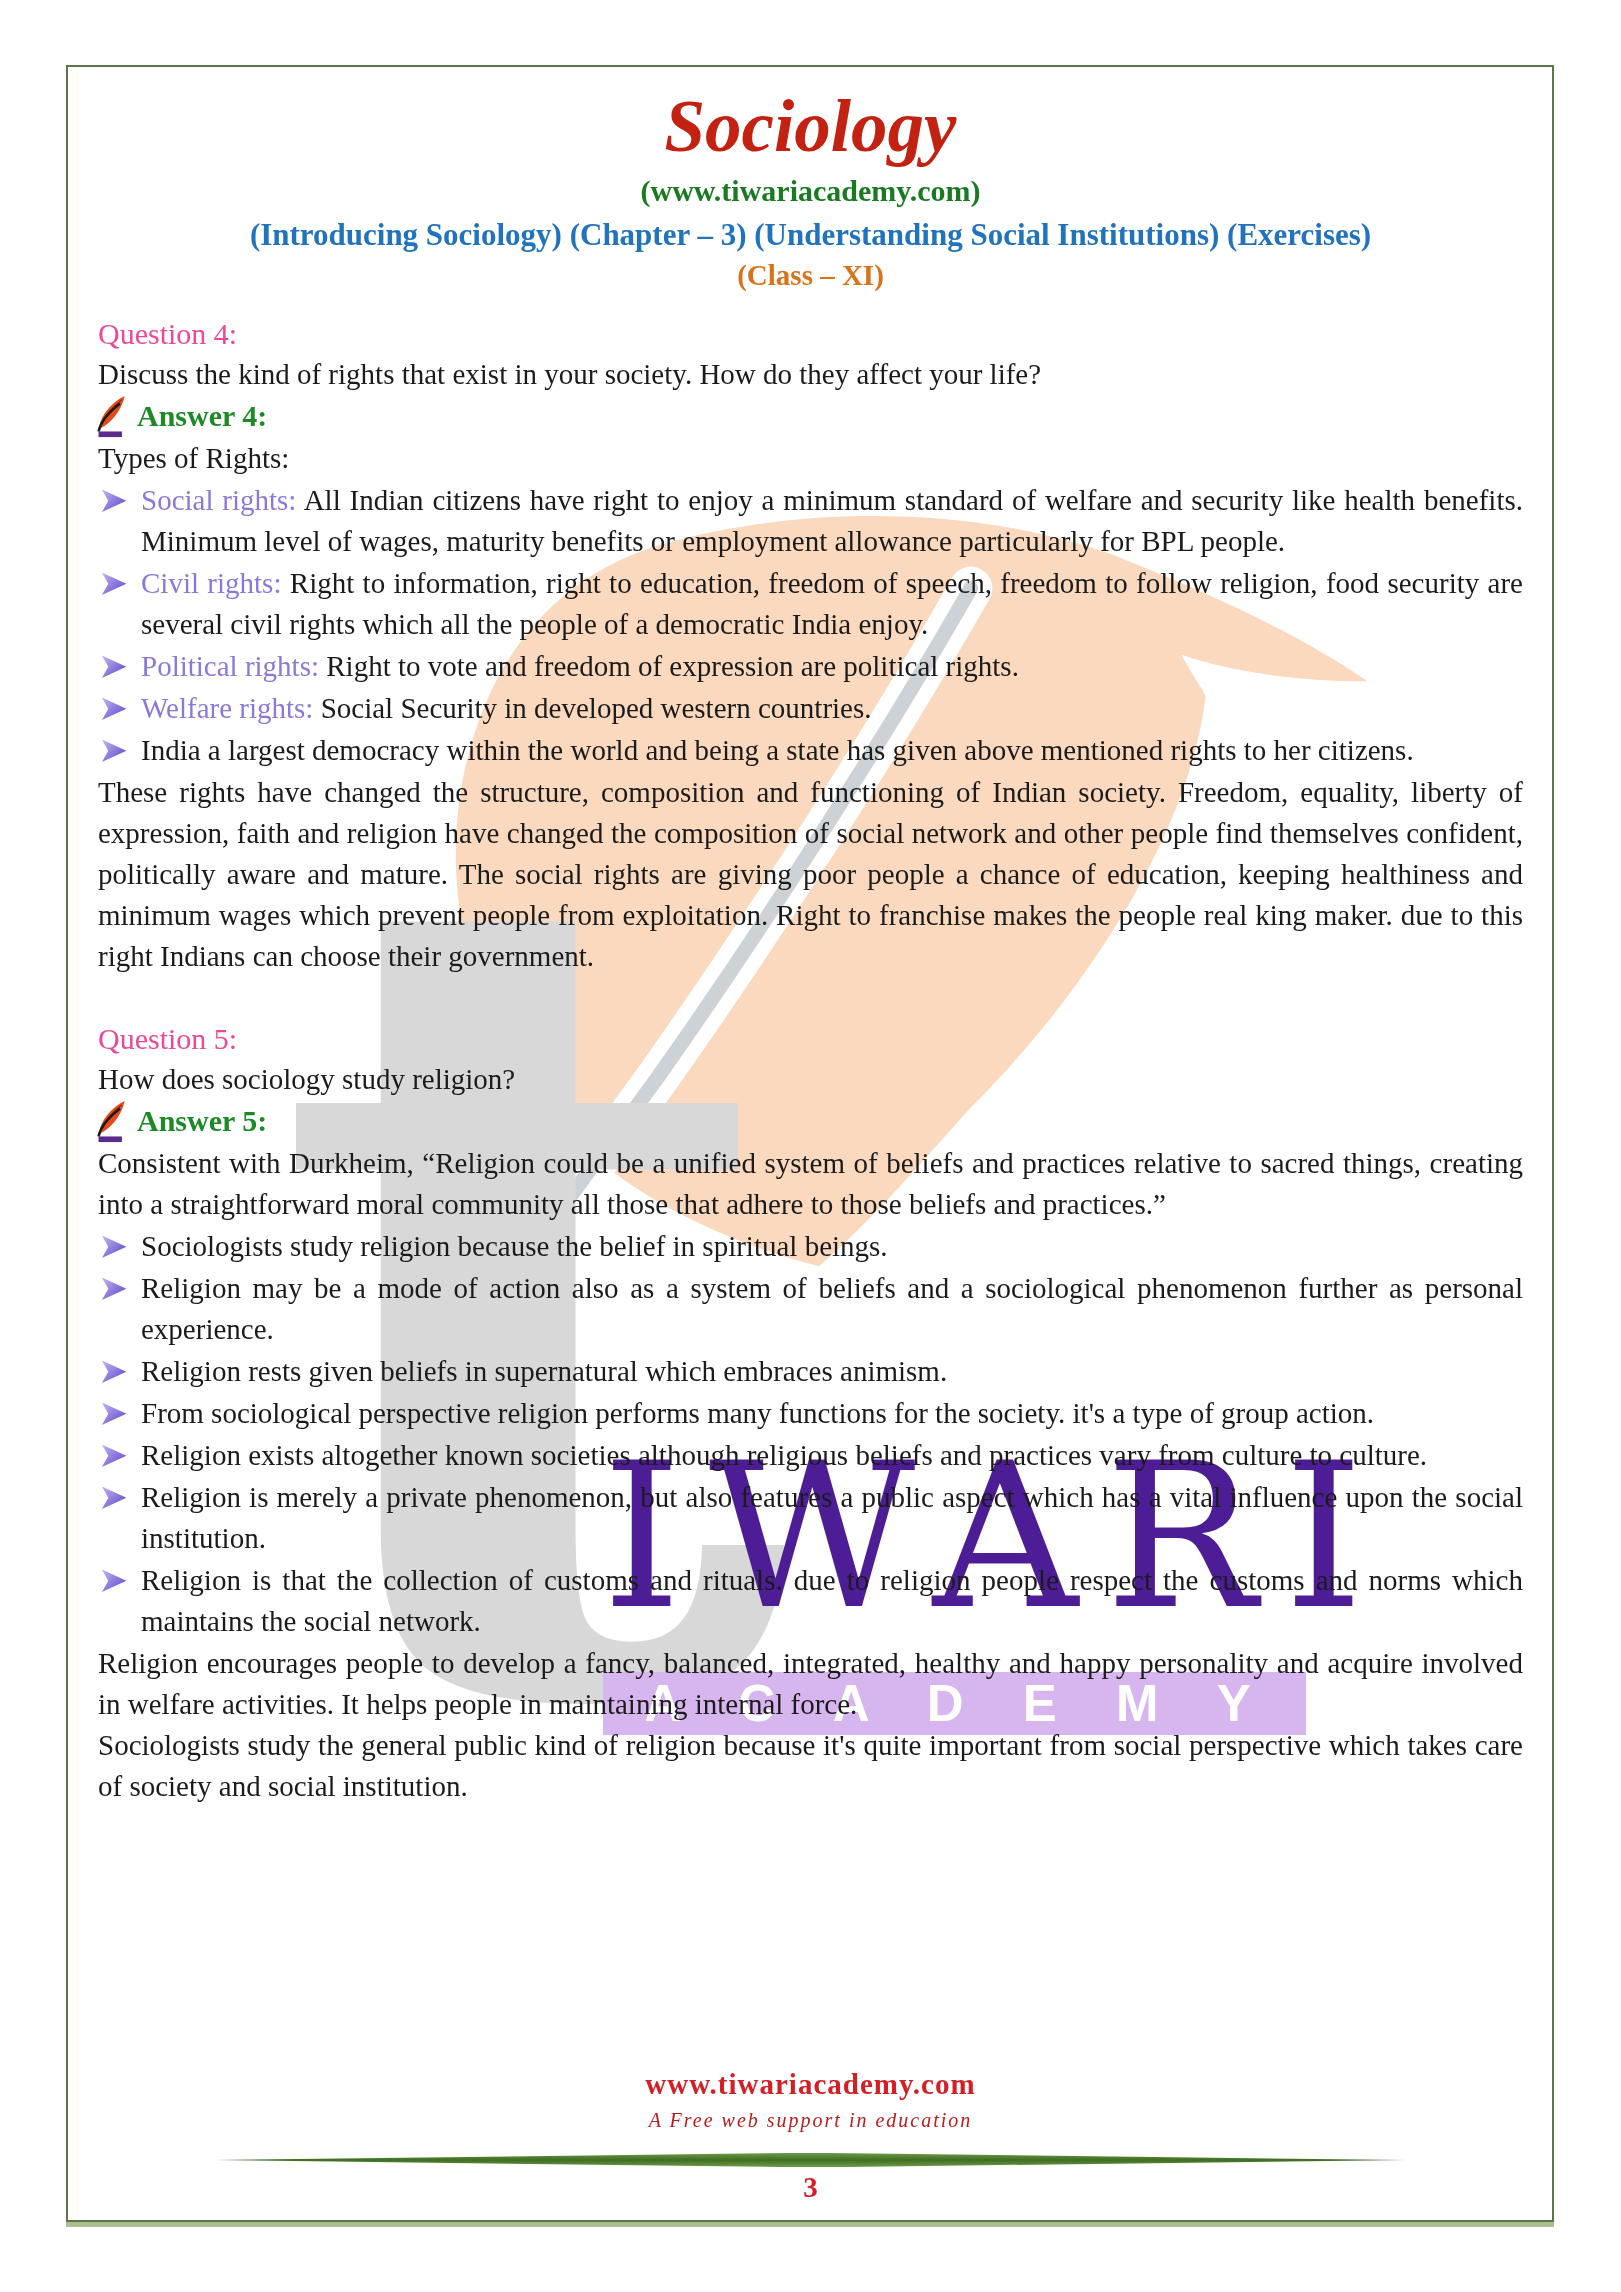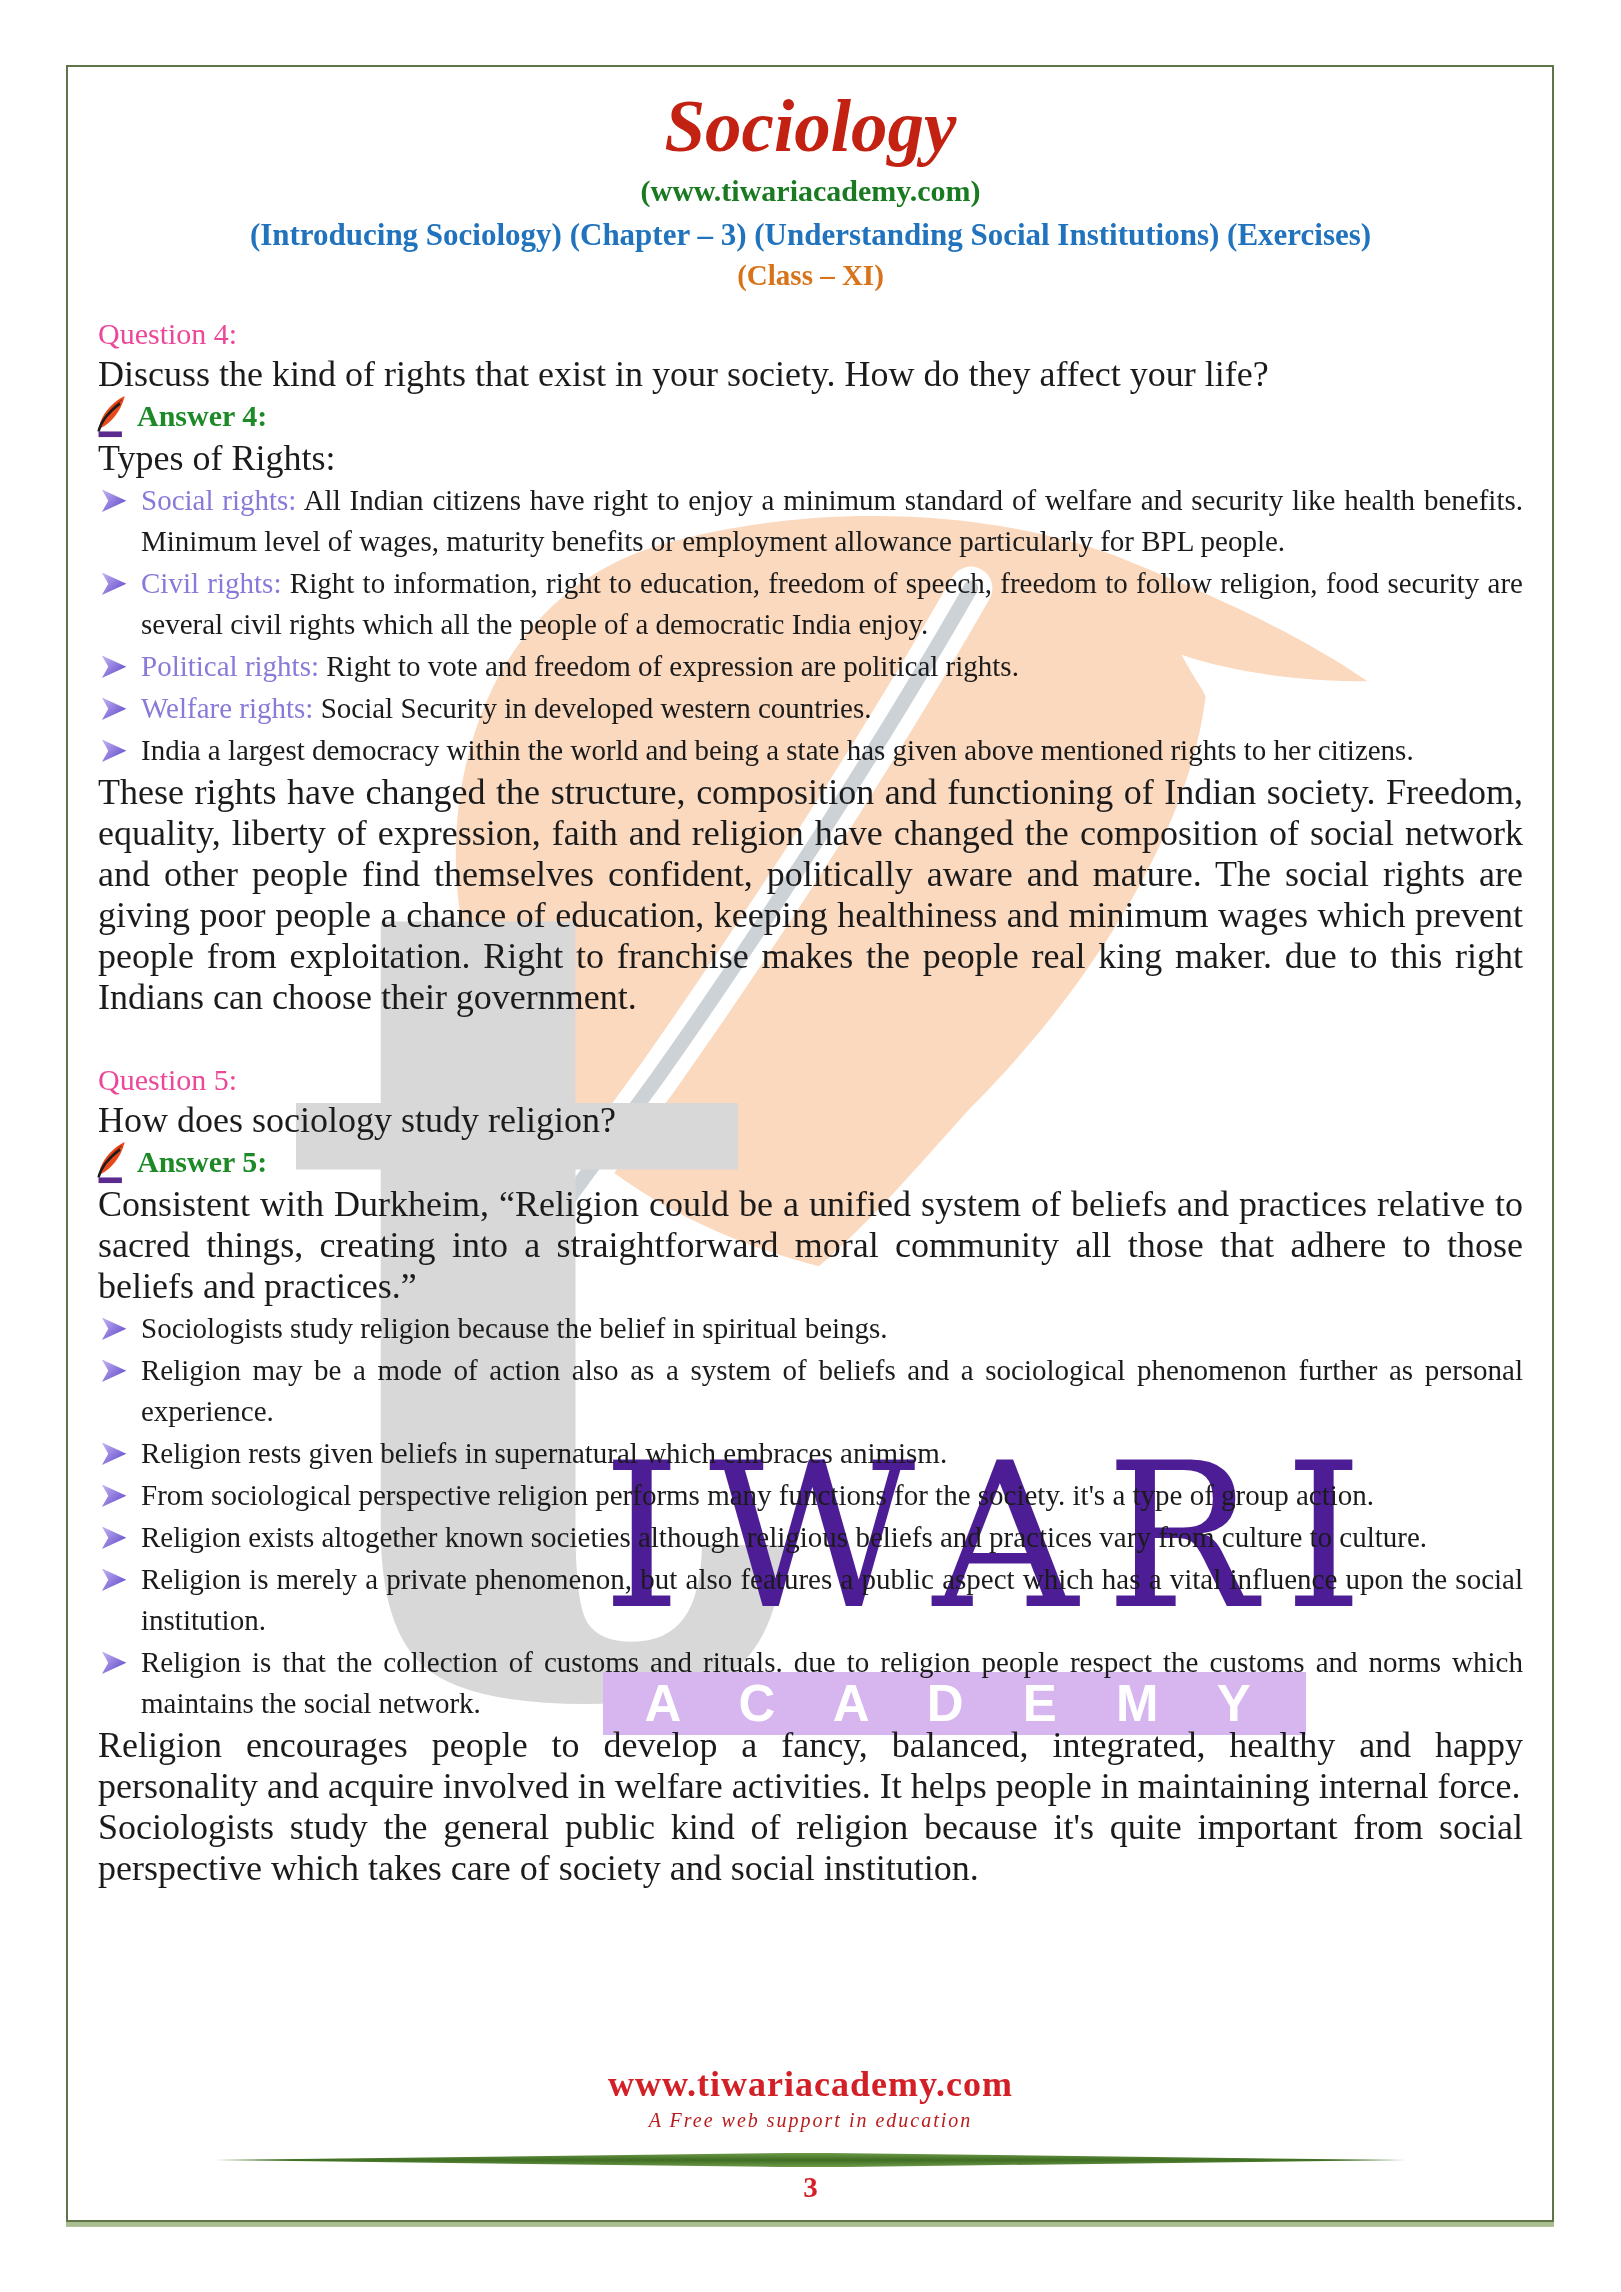--- a/index.html
+++ b/index.html
@@ -39,41 +39,41 @@
   .doc-title {
     font-size:73px; line-height:78px; font-weight:bold; font-style:italic;
     color:#c32112; margin-top:7.8px;
   }
   .site-link { font-size:30px; line-height:37px; font-weight:bold; color:#1a7a22; margin-top:5.9px; }
   .subtitle  { font-size:31px; line-height:39px; font-weight:bold; color:#2173bd; margin-top:5.9px; }
   .class-line{ font-size:29px; line-height:35px; font-weight:bold; color:#d9731a; margin-top:3.9px; }
 
   .q-label { font-size:30px; line-height:41px; font-weight:normal; color:#ec4899; margin-top:19.6px; }
   .q5 .q-label { margin-top:41px; }
-  .body-text { font-size:36px; line-height:41px; text-align:justify; margin:0; }
+  .body-text { font-size:29px; line-height:41px; text-align:justify; margin:0; }
   .answer-row { display:flex; align-items:center; height:43px; }
   .logo-icon { width:39px; height:43px; margin:0 3.9px 0 -3.9px; flex:0 0 auto; }
   .a-label { font-size:30px; font-weight:bold; color:#1d8a27; }
 
   ul.arrow-list { margin:0; padding:0; list-style:none; }
   ul.arrow-list li {
     position:relative; padding-left:43px; font-size:29px; line-height:41px;
     text-align:justify; margin:1px 0;
   }
   .arrow {
     position:absolute; left:3.9px; top:9.8px; width:24.5px; height:22.5px;
     background:linear-gradient(135deg,#b9a9f0 10%,#6952cc 85%);
     clip-path:polygon(0 0,100% 50%,0 100%,26% 50%);
   }
   .lead { color:#8a79d8; }
   .lead:empty { display:none; }
 
   
   .page-footer { margin-top:auto; text-align:center; }
-  .f-url { font-size:36px; line-height:35px; font-weight:bold; color:#d32027; letter-spacing:1px; }
+  .f-url { font-size:29px; line-height:35px; font-weight:bold; color:#d32027; letter-spacing:1px; }
   .f-tag { font-size:20px; line-height:37px; font-style:italic; color:#b91c1c; margin-top:0; letter-spacing:2px; }
   .divider {
     width:1192px; height:14.7px; margin:13.7px auto 3.9px;
     background:linear-gradient(to bottom,#6f9a4a,#3f6e22 50%,#6f9a4a);
     clip-path:polygon(0 50%,50% 0,100% 50%,50% 100%);
   }
   .f-page { font-size:29px; line-height:33px; font-weight:bold; color:#d32027; margin-bottom:3.9px; }
 </style>
 </head>
 <body>

